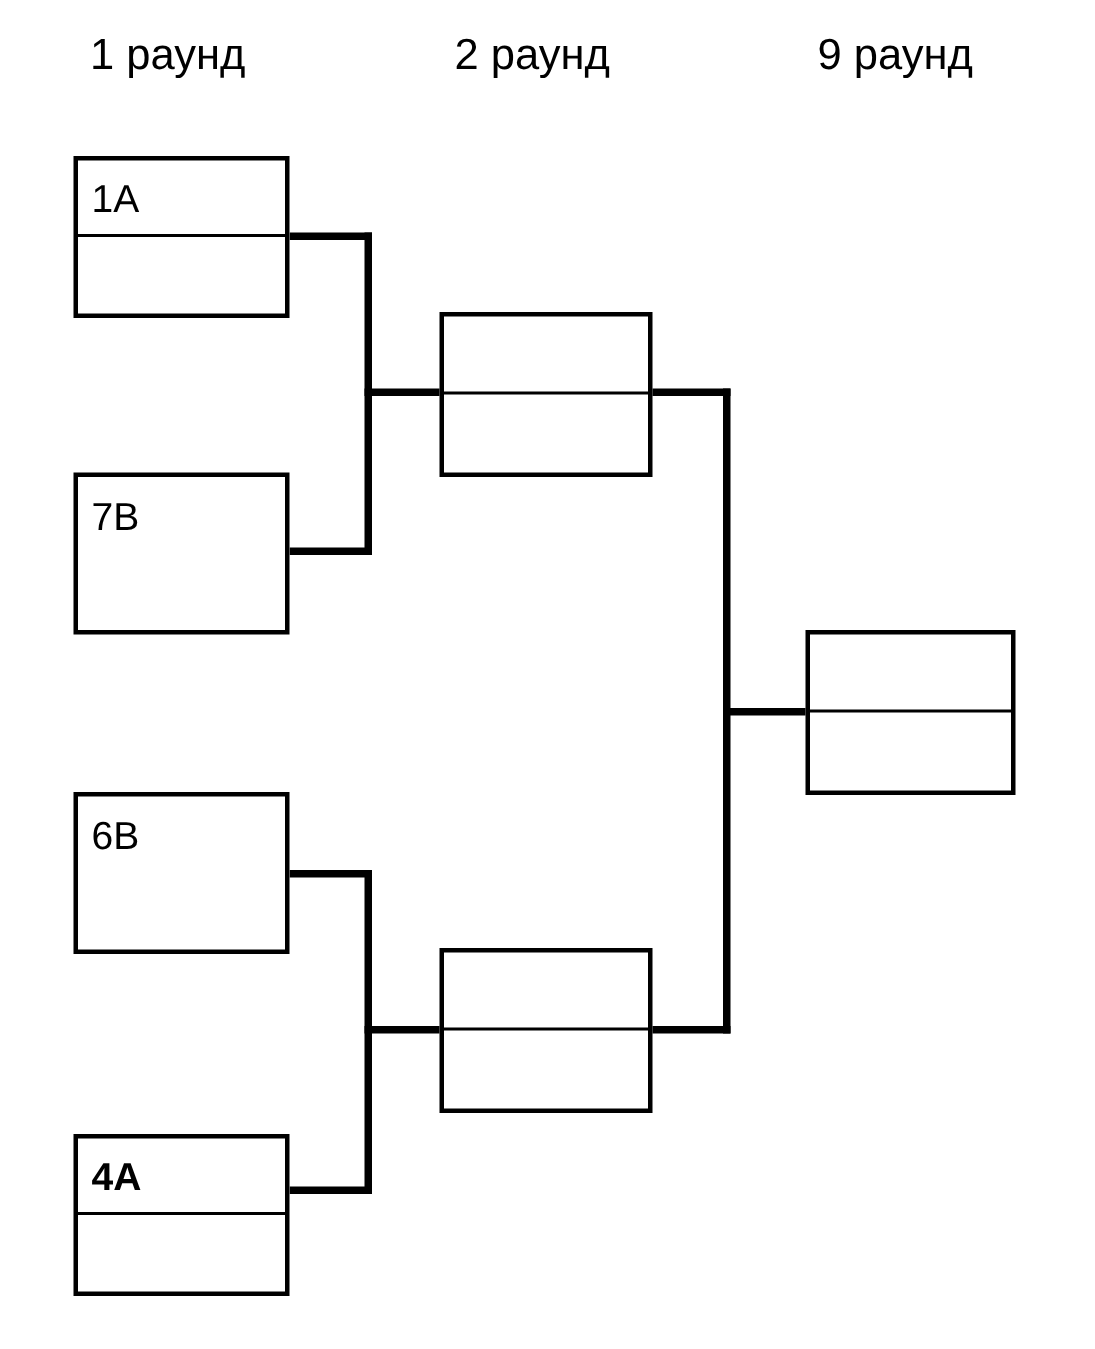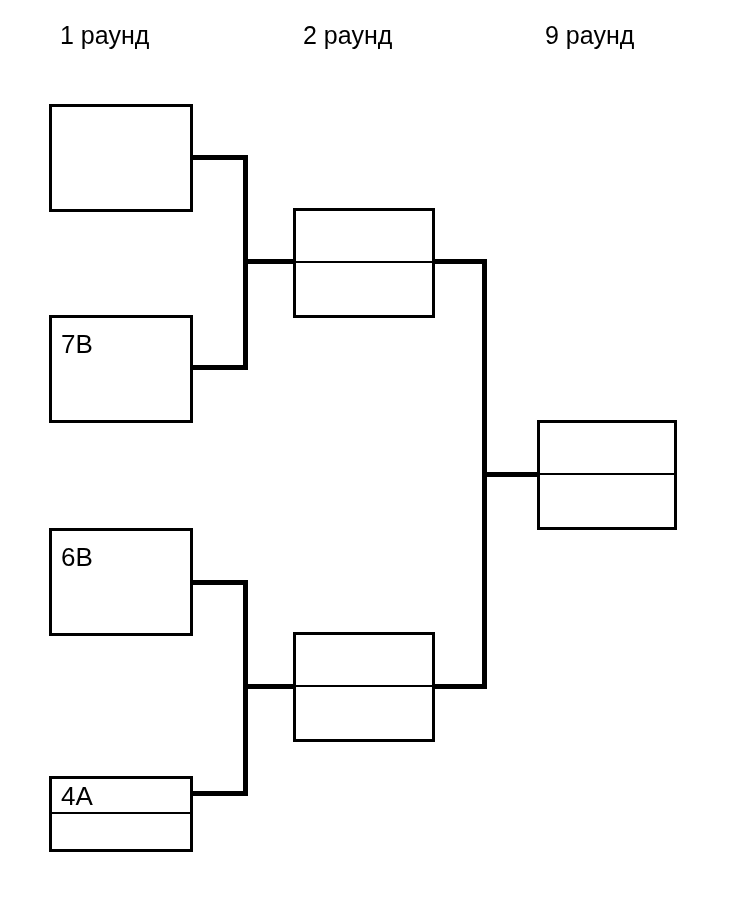--- a/index.html
+++ b/index.html
@@ -16,21 +16,21 @@
   }
   #bracket-root {
     position: absolute;
     top: 0;
     left: 0;
     width: 730px;
     height: 899px;
   }
   .round-header {
     position: absolute;
-    font-size: 25px;
+    font-size: 29px;
     font-weight: 400;
     color: #000000;
     white-space: nowrap;
     font-family: "Liberation Sans", sans-serif;
   }
   .match-box {
     position: absolute;
     box-sizing: border-box;
     border: 3px solid #000000;
     background: #ffffff;
@@ -77,35 +77,38 @@
       <div class="connector" style="left: 193px; top: 791px; width: 55px; height: 5px; background: rgb(0, 0, 0);"></div>
       <div class="connector" style="left: 243px; top: 580px; width: 5px; height: 216px; background: rgb(0, 0, 0);"></div>
       <div class="connector" style="left: 243px; top: 684px; width: 52px; height: 5px; background: rgb(0, 0, 0);"></div>
       <div class="connector" style="left: 433px; top: 259px; width: 54px; height: 5px; background: rgb(0, 0, 0);"></div>
       <div class="connector" style="left: 433px; top: 684px; width: 54px; height: 5px; background: rgb(0, 0, 0);"></div>
       <div class="connector" style="left: 482px; top: 259px; width: 5px; height: 430px; background: rgb(0, 0, 0);"></div>
       <div class="connector" style="left: 482px; top: 472px; width: 57px; height: 5px; background: rgb(0, 0, 0);"></div>
     </div>
 
   <div class="match-box" style="left: 49px; top: 104px; width: 144px; height: 108px;">
+    <div class="slot top">
+      <span class="slot-label">1A</span>
+    </div>
   </div>
 
   <div class="match-box" style="left: 49px; top: 315px; width: 144px; height: 108px;">
     <div class="slot bottom">
       <span class="slot-label">7B</span>
     </div>
   </div>
 
   <div class="match-box" style="left: 49px; top: 528px; width: 144px; height: 108px;">
     <div class="slot bottom">
       <span class="slot-label">6B</span>
     </div>
   </div>
 
-  <div class="match-box" style="left: 49px; top: 776px; width: 144px; height: 76px;">
+  <div class="match-box" style="left: 49px; top: 756px; width: 144px; height: 108px; font-weight: bold;">
     <div class="slot top">
       <span class="slot-label">4A</span>
     </div>
   </div>
 
   <div class="match-box" style="left: 293px; top: 208px; width: 142px; height: 110px;">
     <div class="slot top">
       <span class="slot-label"></span>
     </div>
     <div class="slot bottom">

